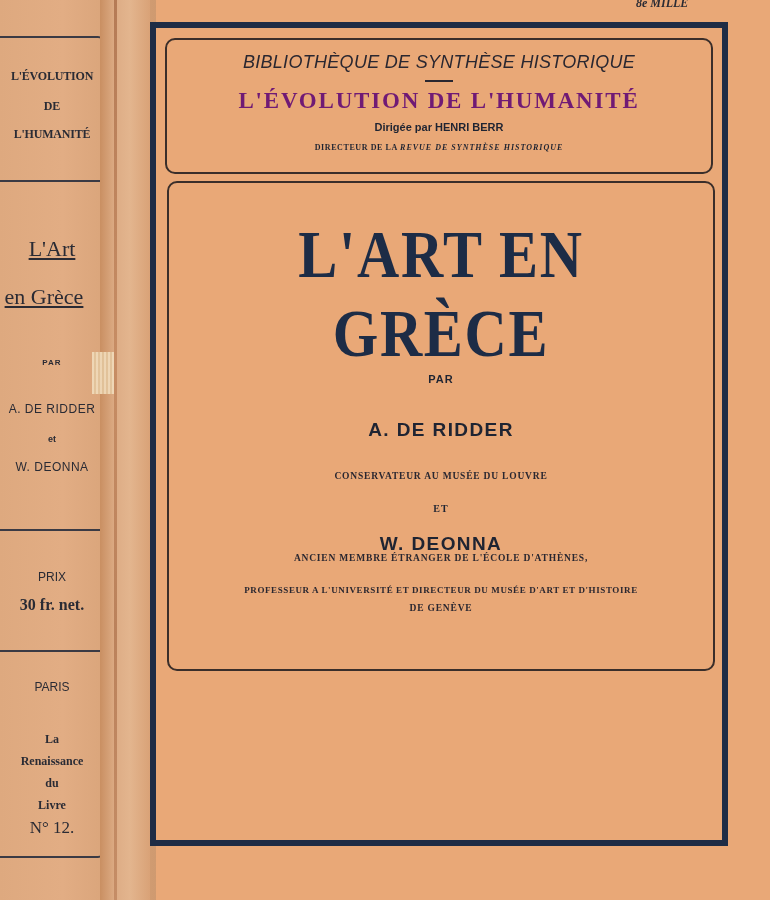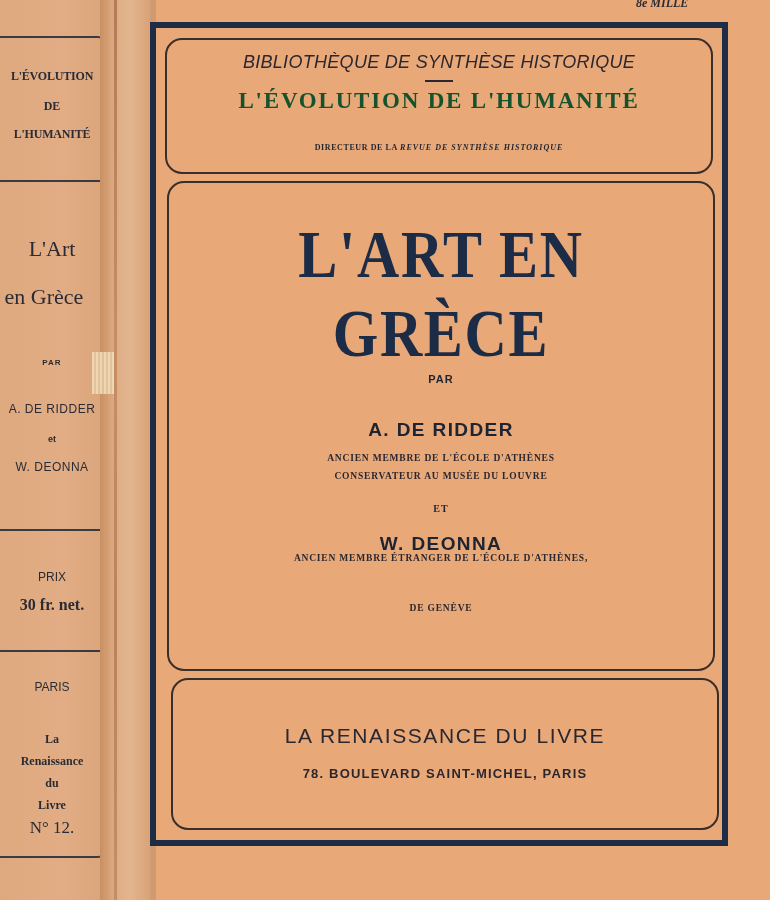--- a/index.html
+++ b/index.html
@@ -34,49 +34,49 @@
     position: absolute; left: -10px; top: 36px; width: 110px; height: 818px;
     border: 2px solid #3a3a44; border-radius: 6px;
   }
   .spine-rule {
     position: absolute; left: 0; width: 104px; height: 2px; background: #3a3a44;
   }
   .spine-text {
     position: absolute; left: 0; width: 104px; text-align: center; color: #2a2b34;
   }
   .sp-series { font-weight: bold; font-size: 12px; line-height: 28px; letter-spacing: -.2px; }
-  .sp-title { font-size: 22px; line-height: 46px; }
+  .sp-title { font-size: 22px; line-height: 46px; text-decoration: underline; }
   .sp-small { font-family: "Liberation Sans", sans-serif; font-size: 8px; font-weight: bold; letter-spacing: 1px; }
   .sp-author { font-family: "Liberation Sans", sans-serif; font-size: 12px; letter-spacing: .5px; }
   .sp-et { font-family: "Liberation Sans", sans-serif; font-size: 9px; font-weight: bold; }
   .sp-prix { font-family: "Liberation Sans", sans-serif; font-size: 12px; }
   .sp-price { font-size: 16px; font-weight: bold; }
   .sp-pub { font-size: 12px; font-weight: bold; line-height: 22px; margin-top: 14px; }
   .sp-num { font-size: 17px; }
 
   
   .cover-border {
     position: absolute; left: 150px; top: 22px; width: 566px; height: 812px;
     border: 6px solid #1e2c45;
   }
   .box {
-    position: absolute; border: 2px solid #3a2e2a; border-radius: 17px;
+    position: absolute; border: 2px solid #3a2e2a; border-radius: 10px;
   }
   .center { text-align: center; position: absolute; left: 0; right: 0; }
 
   .mille {
     position: absolute; left: 636px; top: -4px; font-size: 12px; font-style: italic;
     font-weight: bold; color: #2a2b34;
   }
   .series {
     font-family: "Liberation Sans", sans-serif; font-style: italic; font-size: 18px;
     letter-spacing: .3px; color: #2a2730;
   }
   .series-rule { width: 28px; height: 2px; background: #2a2730; margin: 0 auto; }
-  .collection { font-size: 23px; font-weight: bold; letter-spacing: 1.8px; color: #14532d; }
+  .collection { font-size: 23px; font-weight: bold; letter-spacing: 1.8px; color: #701a75; }
   .director { font-family: "Liberation Sans", sans-serif; font-size: 11px; font-weight: bold; }
   .director-role { font-size: 8px; font-weight: bold; letter-spacing: .6px; }
   .director-role i { letter-spacing: 1px; }
 
   .main-title {
     font-size: 68px; font-weight: bold; letter-spacing: 2px; color: #1d2c46;
     transform: scaleX(.86); transform-origin: center;
   }
   .subtitle { font-size: 15px; font-style: italic; color: #2a2730; }
   .par { font-family: "Liberation Sans", sans-serif; font-size: 11px; font-weight: bold; letter-spacing: 1px; }
@@ -129,39 +129,36 @@
   <div class="mille">8e MILLE</div>
 
   <div class="cover-border"></div>
 
   <div class="box" style="left:165px; top:38px; width:544px; height:132px;">
     <div class="center series" style="top:12px">BIBLIOTHÈQUE DE SYNTHÈSE HISTORIQUE</div>
     <div class="center" style="top:40px">
         <div class="series-rule"></div>
       </div>
     <div class="center collection" style="top:48px">L'ÉVOLUTION DE L'HUMANITÉ</div>
+    <div class="center director" style="top:81px">Dirigée par HENRI BERR</div>
     <div class="center director-role" style="top:103px">
       <span>DIRECTEUR DE LA</span>
       <i>REVUE DE SYNTHÈSE HISTORIQUE</i>
     </div>
   </div>
 
   <div class="box" style="left:167px; top:181px; width:544px; height:486px;">
     <div class="center main-title" style="top:32px">L'ART EN GRÈCE</div>
     <div class="center par" style="top:190px">PAR</div>
 
     <div class="center author" style="top:236px">A. DE RIDDER</div>
-    <div class="center cred" style="top:266px">ANCIEN MEMBRE DE L'ÉCOLE D'ATHÈNES</div>
     <div class="center cred" style="top:284px">CONSERVATEUR AU MUSÉE DU LOUVRE</div>
 
     <div class="center et" style="top:320px">ET</div>
 
     <div class="center author" style="top:350px">W. DEONNA</div>
     <div class="center cred" style="top:366px">ANCIEN MEMBRE ÉTRANGER DE L'ÉCOLE D'ATHÈNES,</div>
+    <div class="center cred" style="top:398px; font-size:9px; letter-spacing:.6px">PROFESSEUR A L'UNIVERSITÉ ET DIRECTEUR DU MUSÉE D'ART ET D'HISTOIRE</div>
     <div class="center cred" style="top:416px">DE GENÈVE</div>
   </div>
 
-  <div class="box" style="left:171px; top:678px; width:544px; height:148px;">
-    <div class="center publisher" style="top:44px">LA RENAISSANCE DU LIVRE</div>
-    <div class="center address" style="top:86px">78. BOULEVARD SAINT-MICHEL, PARIS</div>
-  </div>
 
 </div>
 
 </body></html>

